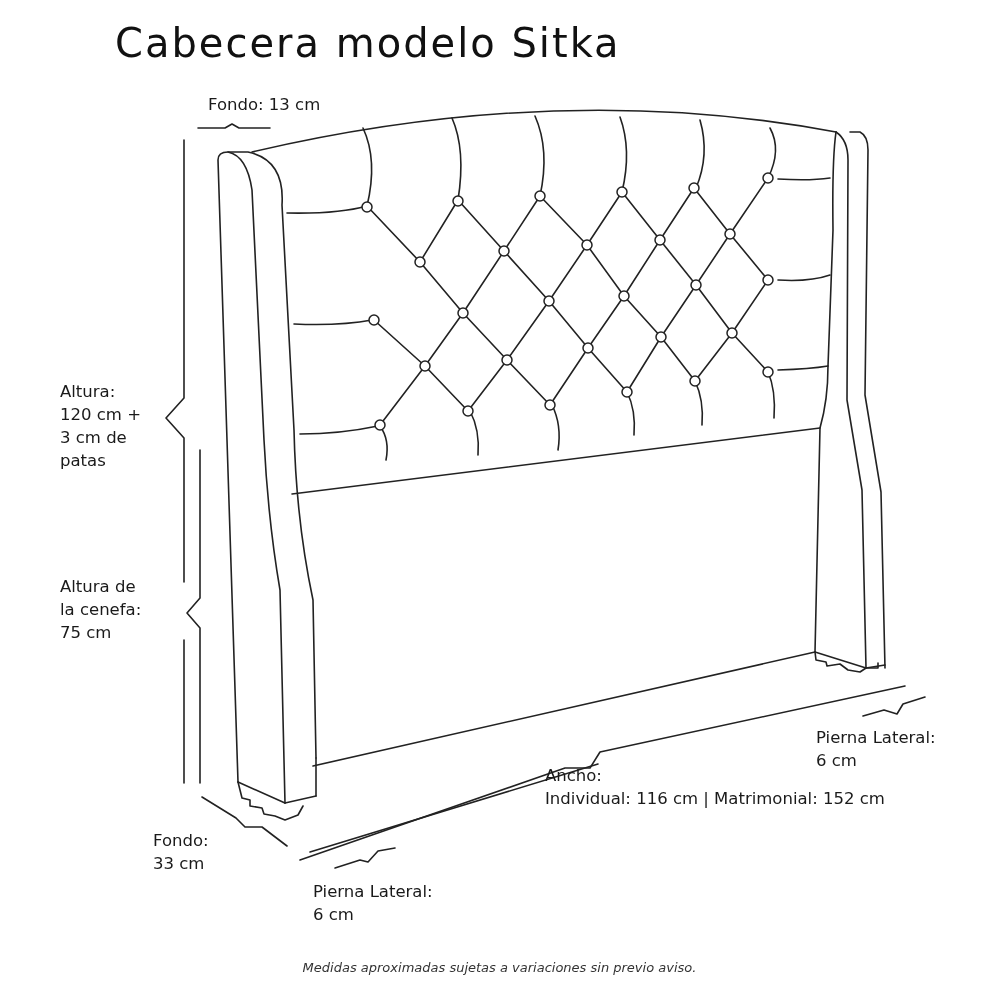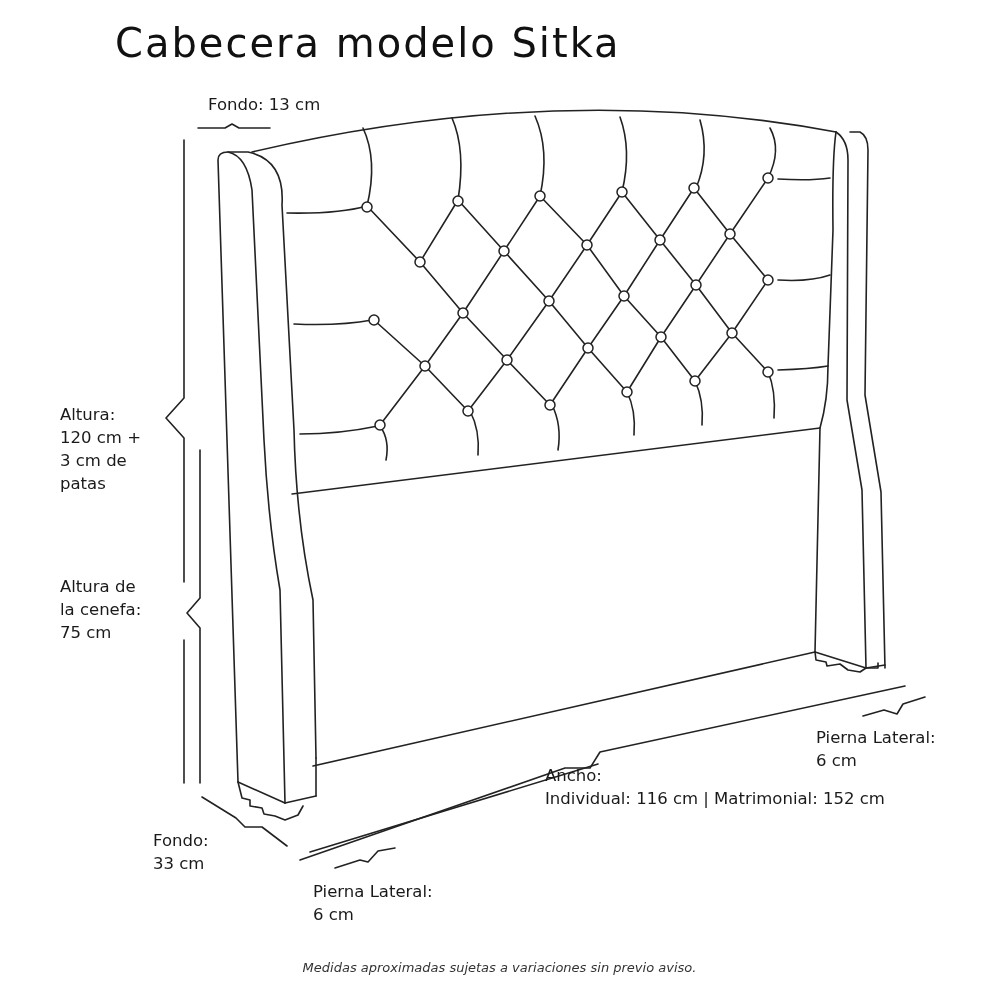--- a/index.html
+++ b/index.html
@@ -143,21 +143,21 @@
     <circle cx="468" cy="411" r="5"></circle>
     <circle cx="550" cy="405" r="5"></circle>
     <circle cx="627" cy="392" r="5"></circle>
     <circle cx="695" cy="381" r="5"></circle>
     <circle cx="768" cy="372" r="5"></circle>
   </g>
 </svg>
 
 <div class="lbl" style="left:168px; top:93px;margin-left:40px;">Fondo: 13 cm</div>
 
-<div class="lbl" style="left:60px; top:403px;">
+<div class="lbl" style="left:60px; top:380px;">
   <div>Altura:</div>
   <div>120 cm +</div>
   <div>3 cm de</div>
   <div>patas</div>
 </div>
 
 <div class="lbl" style="left:60px; top:575px;">
   <div>Altura de</div>
   <div>la cenefa:</div>
   <div>75 cm</div>

